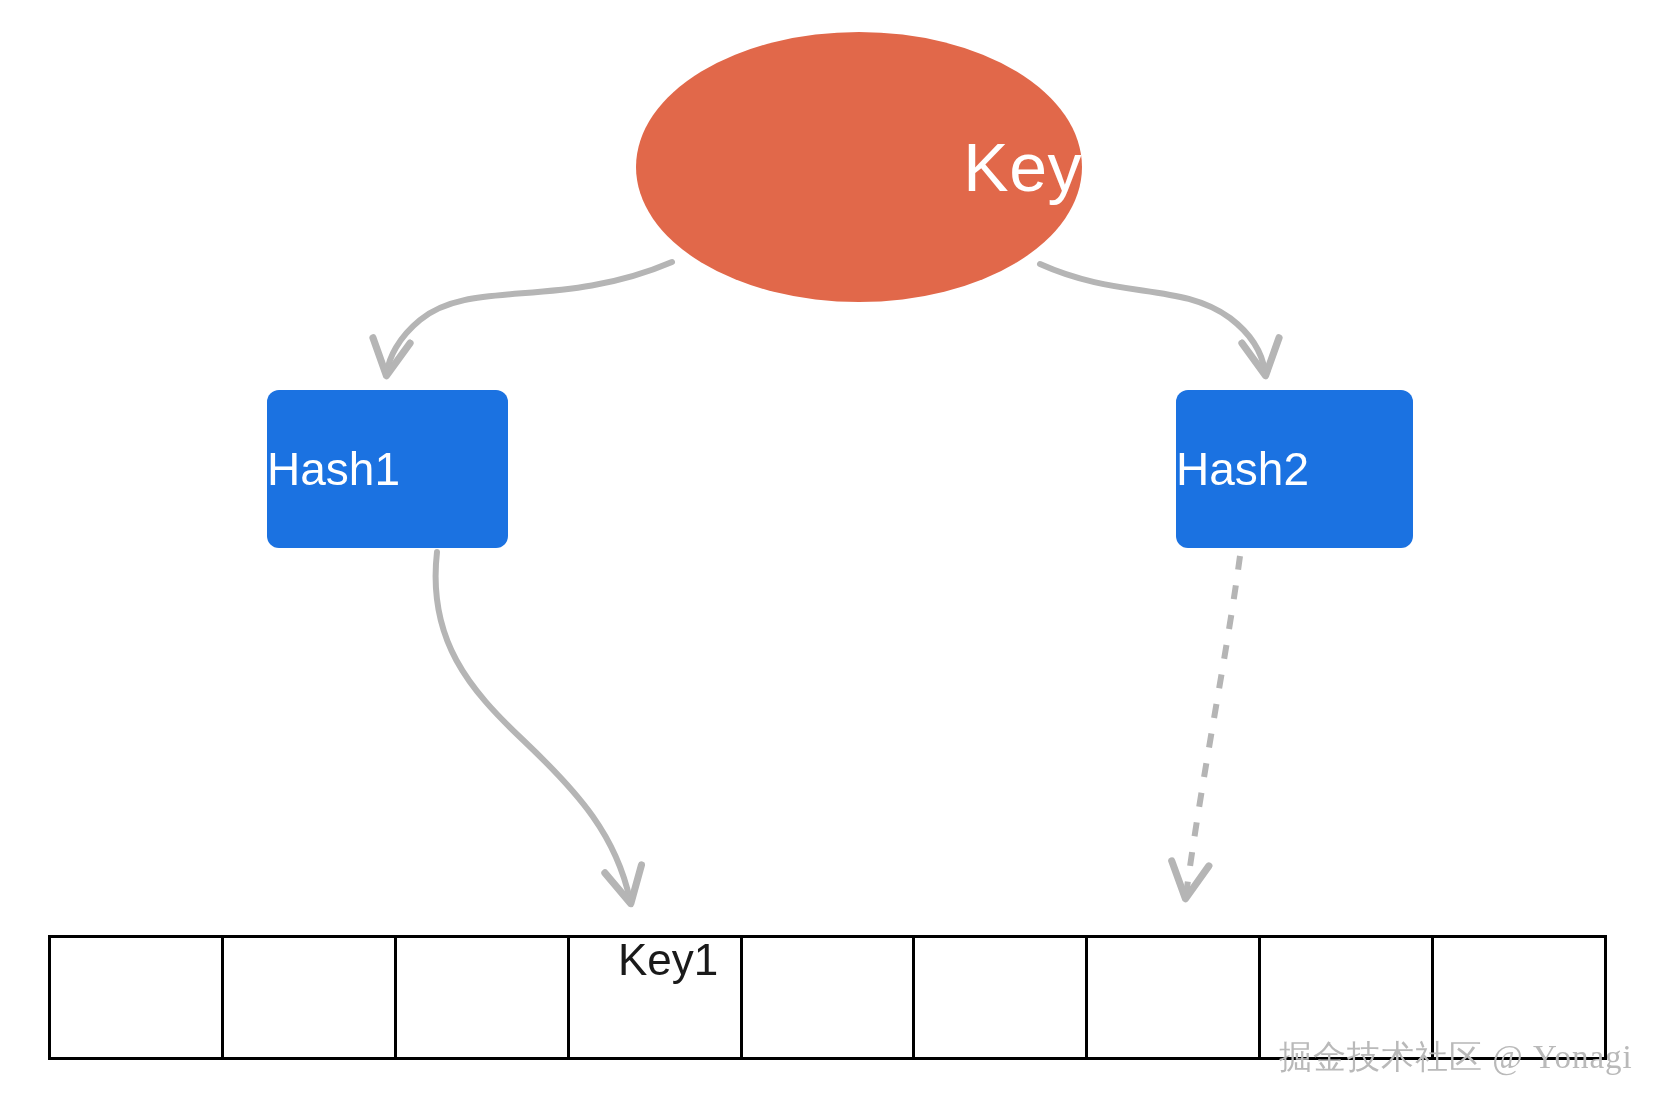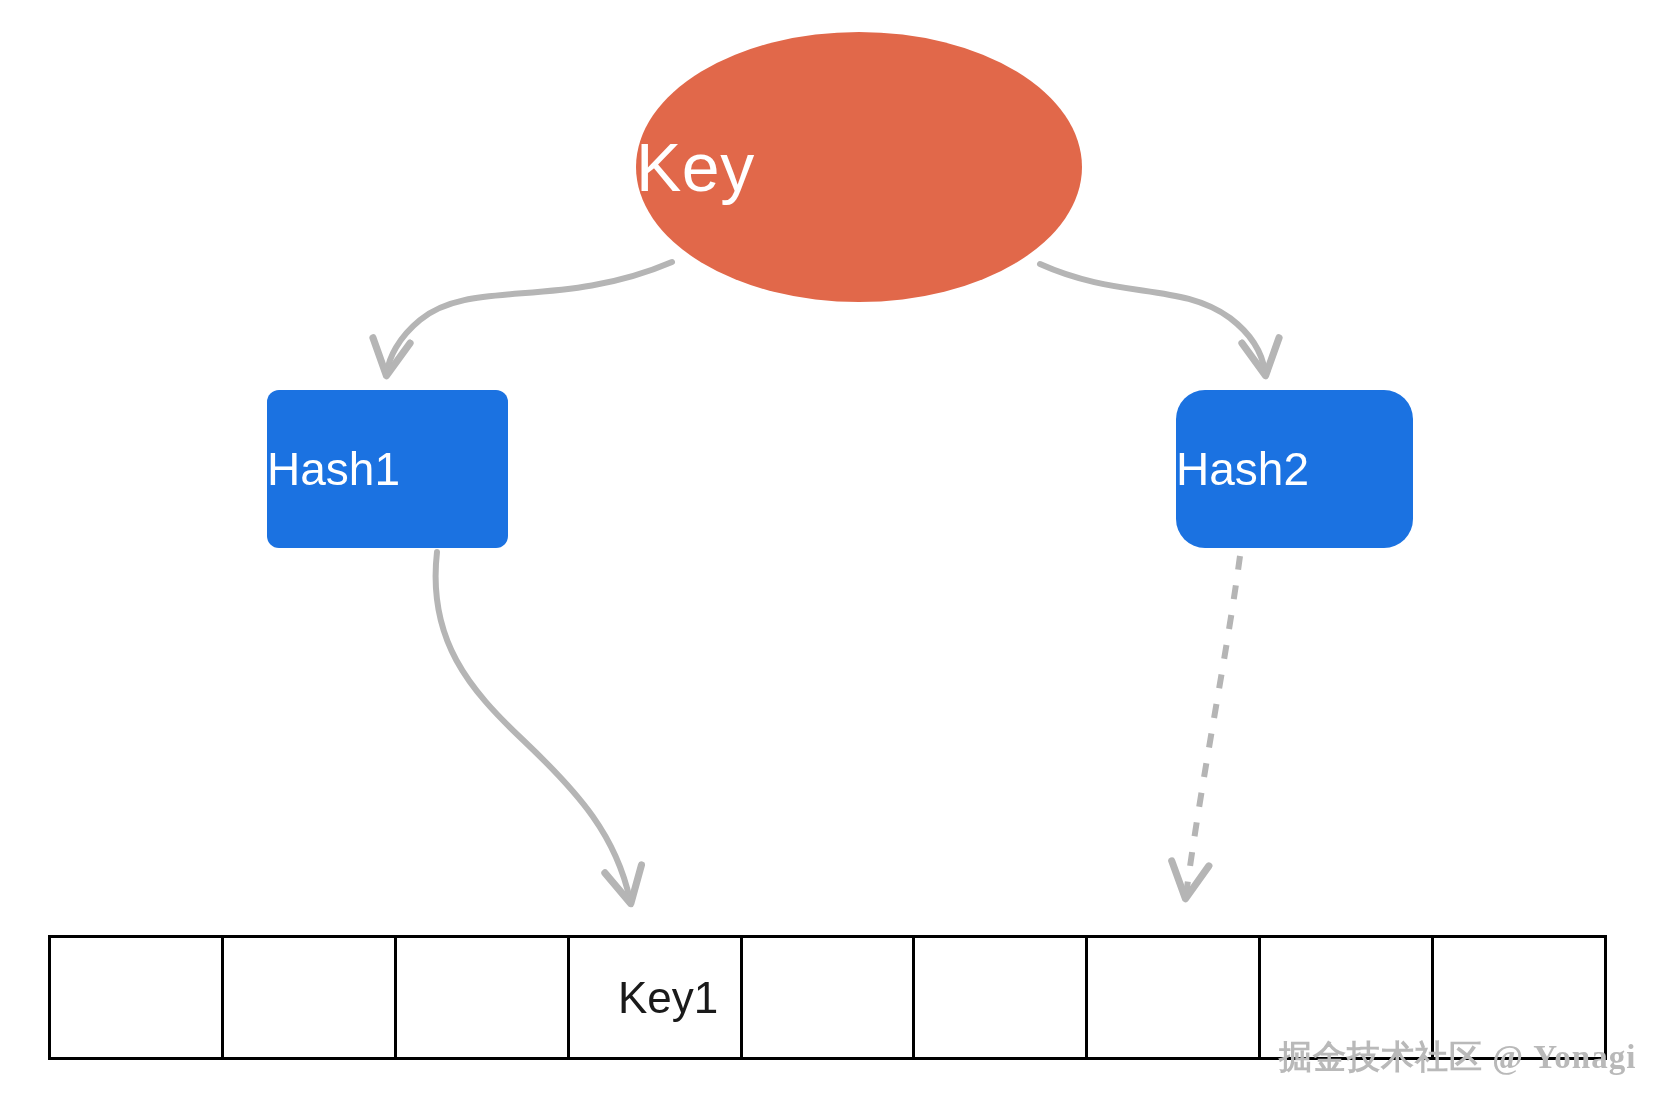--- a/index.html
+++ b/index.html
@@ -31,21 +31,21 @@
   
   .node-ellipse {
     position: absolute;
     left: 636px;
     top: 32px;
     width: 446px;
     height: 270px;
     border-radius: 50%;
     display: flex;
     align-items: center;
-    justify-content: flex-start;
+    justify-content: flex-end;
   }
   .node-ellipse .node-label {
     color: #ffffff;
     font-size: 68px;
     font-weight: 400;
     letter-spacing: 0.5px;
     line-height: 1;
   }
 
   
@@ -76,21 +76,20 @@
     display: flex;
     box-sizing: border-box;
     border: 3px solid #000000;
     border-right-width: 3px;
     background: #ffffff;
   }
   .slot-cell {
     flex: 1 1 0;
     border-right: 3px solid #000000;
     display: flex;
-    align-items: center;
     justify-content: center;
     box-sizing: border-box;
     background: transparent;
     padding-left: 27px;
   }
   .slot-cell:last-child {
     border-right: none;
   }
   .slot-cell .slot-text {
     font-size: 44px;
@@ -102,21 +101,20 @@
   .watermark {
     position: absolute;
     left: 1279px;
     top: 1036px;
     font-family: "Liberation Serif", serif;
     font-size: 33px;
     color: #b9b9b9;
     white-space: nowrap;
     line-height: 1.3;
     letter-spacing: 1px;
-    font-weight: bold;
   }
 </style>
 </head>
 <body>
 
 <div id="canvas">
 
   <svg id="edges" viewBox="0 0 1656 1114" xmlns="http://www.w3.org/2000/svg">
     <defs>
       <marker id="arrow-solid" viewBox="0 0 12 12" refX="9.5" refY="6" markerWidth="7.5" markerHeight="7.5" orient="auto-start-reverse">
@@ -137,21 +135,21 @@
   </svg>
 
   <div class="node-ellipse" id="key-ellipse" style="background:#E1684A;">
     <span class="node-label">Key</span>
   </div>
 
   <div class="node-box" id="hash1-box" style="background:#1B72E1;">
     <span class="node-label">Hash1</span>
   </div>
 
-  <div class="node-box" id="hash2-box" style="background:#1B72E1;border-radius:29px;">
+  <div class="node-box" id="hash2-box" style="background:#1B72E1;">
     <span class="node-label">Hash2</span>
   </div>
 
   <div class="slot-table">
     <div class="slot-cell">
       <span class="slot-text"></span>
     </div>
     <div class="slot-cell">
       <span class="slot-text"></span>
     </div>

